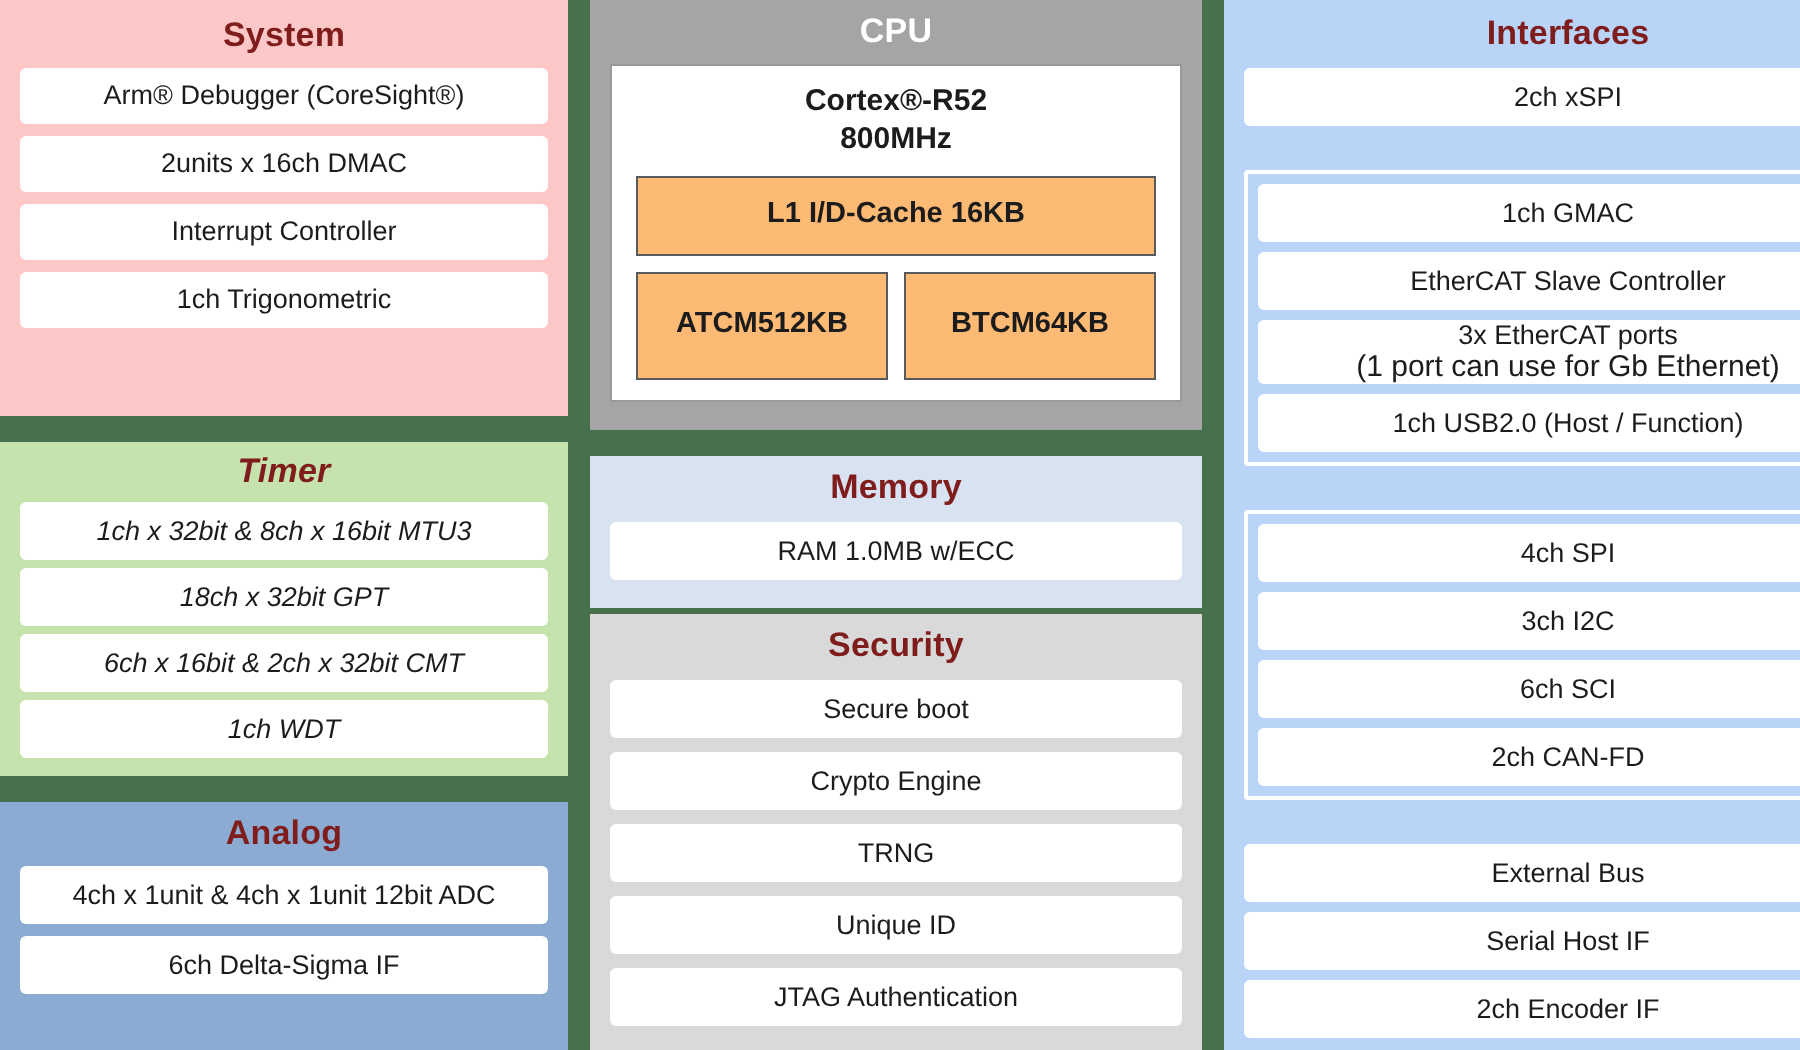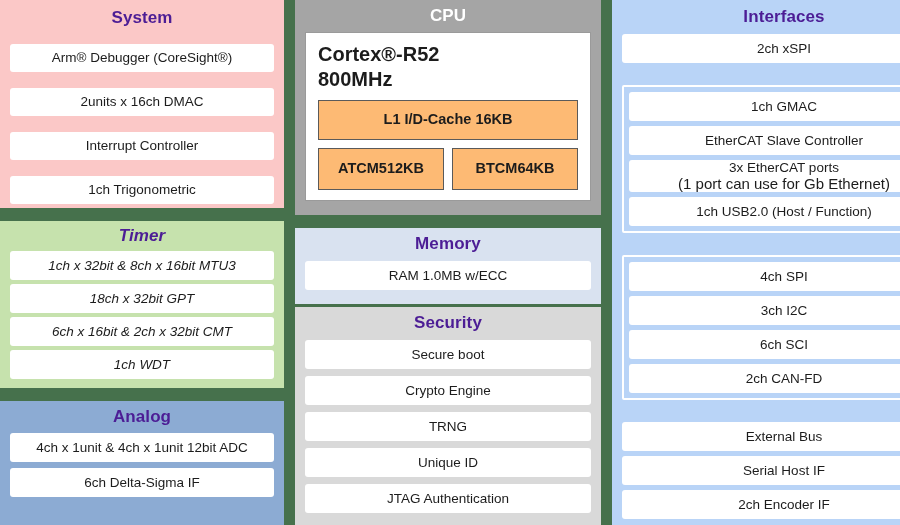--- a/index.html
+++ b/index.html
@@ -17,21 +17,21 @@
 
   
   .panel {
     position: absolute;
     overflow: hidden;
   }
   .panel-title {
     text-align: center;
     font-weight: bold;
     font-size: 17px;
-    color: #4c1d95;
+    color: #7f1d1d;
     letter-spacing: .1px;
   }
   .panel-title.light { color: #ffffff; }
 
   
   .box {
     background: #ffffff;
     text-align: center;
     color: #1c1c1c;
     font-size: 13.5px;
@@ -45,21 +45,21 @@
   .items { display: flex; flex-direction: column; }
 
   
   #system-panel {
     left: 0; top: 0; width: 284px; height: 208px;
     background: #fbc8c7;
     padding: 4px 10px 0 10px;
   }
   #system-panel .panel-title { margin: 4px 0 6px; }
   #system-panel .items { gap: 6px; }
-  #system-panel .box { height: 28px; border-radius: 3px; margin-top: 10px; }
+  #system-panel .box { height: 28px; border-radius: 3px; }
 
   #timer-panel {
     left: 0; top: 221px; width: 284px; height: 167px;
     background: #c6e2ad;
     padding: 2px 10px 0 10px;
     font-style: italic;
   }
   #timer-panel .panel-title { margin: 3px 0 5px; }
   #timer-panel .items { gap: 4px; }
   #timer-panel .box { height: 29px; border-radius: 3px; }
@@ -81,23 +81,23 @@
   }
   #cpu-panel .panel-title { margin: 3px 0 6px; }
   #cpu-core {
     background: #ffffff;
     border: 1px solid #9a9a9a;
     height: 169px;
     padding: 9px 12px 10px 12px;
     display: flex; flex-direction: column;
   }
   #cpu-core .core-name {
-    text-align: left;
+    text-align: center;
     font-weight: bold;
-    font-size: 20px;
+    font-size: 15px;
     color: #1c1c1c;
     line-height: 1.25;
     margin-bottom: 8px;
   }
   .cpu-box {
     border: 1px solid #5a5a5a;
     background: #fdba74;
     display: flex; align-items: center; justify-content: center;
     text-align: center;
     font-weight: bold;

